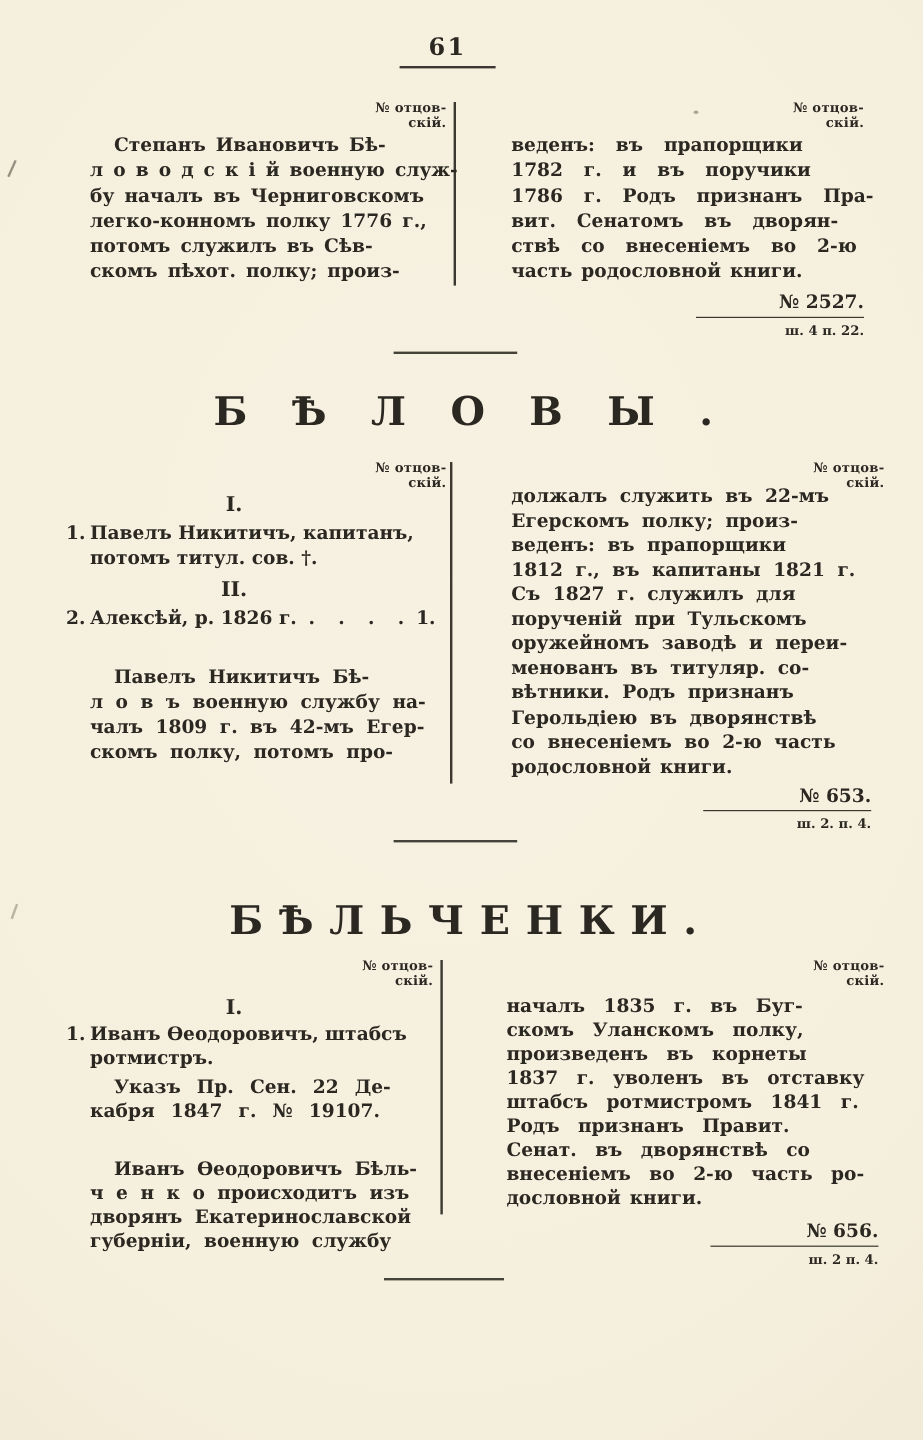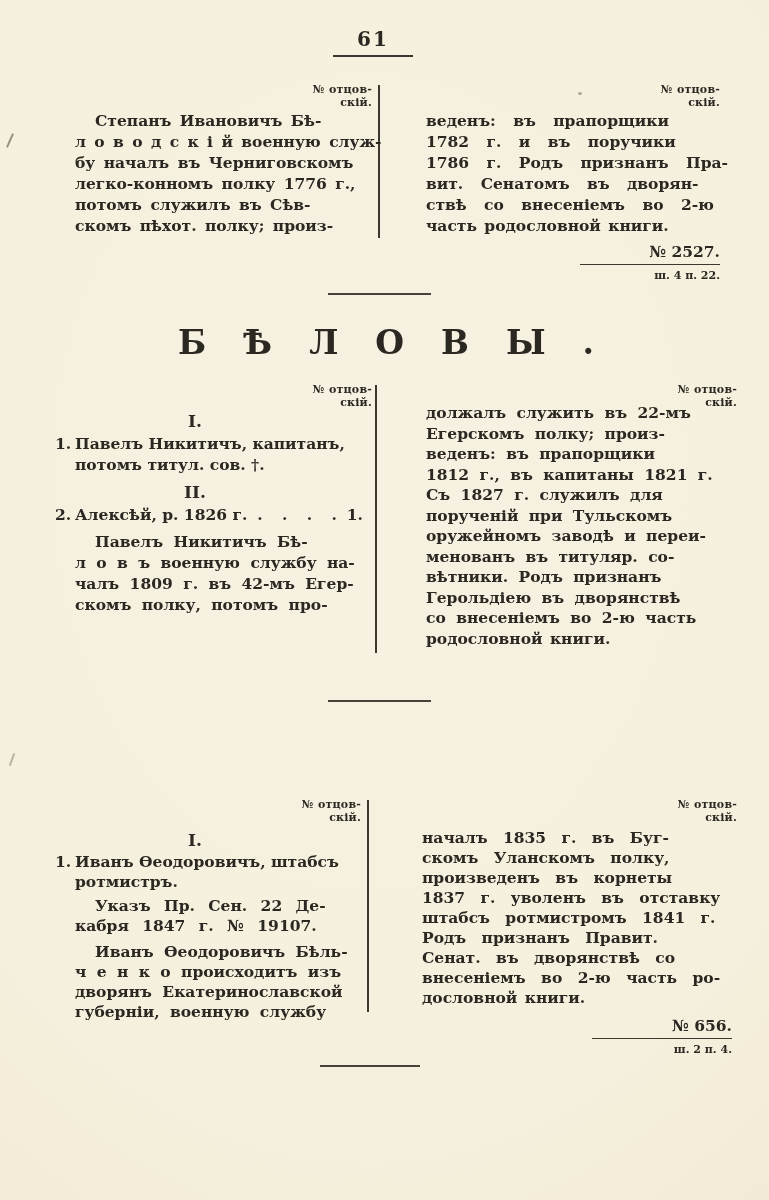--- a/index.html
+++ b/index.html
@@ -60,21 +60,21 @@
   #sec3 .para{line-height:20px}
   #sec2 .rcol .para{line-height:20.5px}
   .indent{text-indent:20px}
   .lc-ind{margin-left:20px}
   .ws5{word-spacing:5px}
   .ws8{word-spacing:8px}
   .ws10{word-spacing:10px}
   .ws12{word-spacing:12px}
   .para-end{word-spacing:2px}
   .pgap1{margin-top:4px}
-  .pgap2{margin-top:6px}
+  .pgap2{margin-top:28px}
   
   .roman{font-size:17px;line-height:22px;text-align:center;width:240px;margin:1px 0 1px 20px}
   .roman2{margin-top:6px}
   .item{display:flex;font-size:15.5px;line-height:21px}
   #sec3 .item{line-height:20px}
   .inum{flex:none;width:20px}
   .ibody{white-space:pre}
   .leader{flex:1;text-align:center;word-spacing:14px;padding:0 6px;white-space:pre}
   .iref{flex:none;padding-right:10px}
   
@@ -167,25 +167,30 @@
 веденъ: въ прапорщики
 1812 г., въ капитаны 1821 г.
 Съ 1827 г. служилъ для
 порученій при Тульскомъ
 оружейномъ заводѣ и переи-
 менованъ въ титуляр. со-
 вѣтники. Родъ признанъ
 Герольдіею въ дворянствѣ
 со внесеніемъ во 2-ю часть</p>
       <p class="para para-end">родословной книги.</p>
+      <div class="ref">
+        <div class="ref-no">№ 653.</div>
+        <div class="ref-code">ш. 2. п. 4.</div>
+      </div>
     </div>
   </section>
 
   <div class="hrule" id="rule2"></div>
 
+  <h2 class="heading" id="h-belchenki"><span class="ls13">БѢЛЬЧЕНКИ.</span></h2>
 
   <section class="sec" id="sec3">
     <div class="hdr hdr-l">№ отцов-
 скій.</div>
     <div class="hdr hdr-r">№ отцов-
 скій.</div>
     <div class="vdiv"></div>
     <div class="lcol">
       <div class="roman">I.</div>
       <div class="item">

